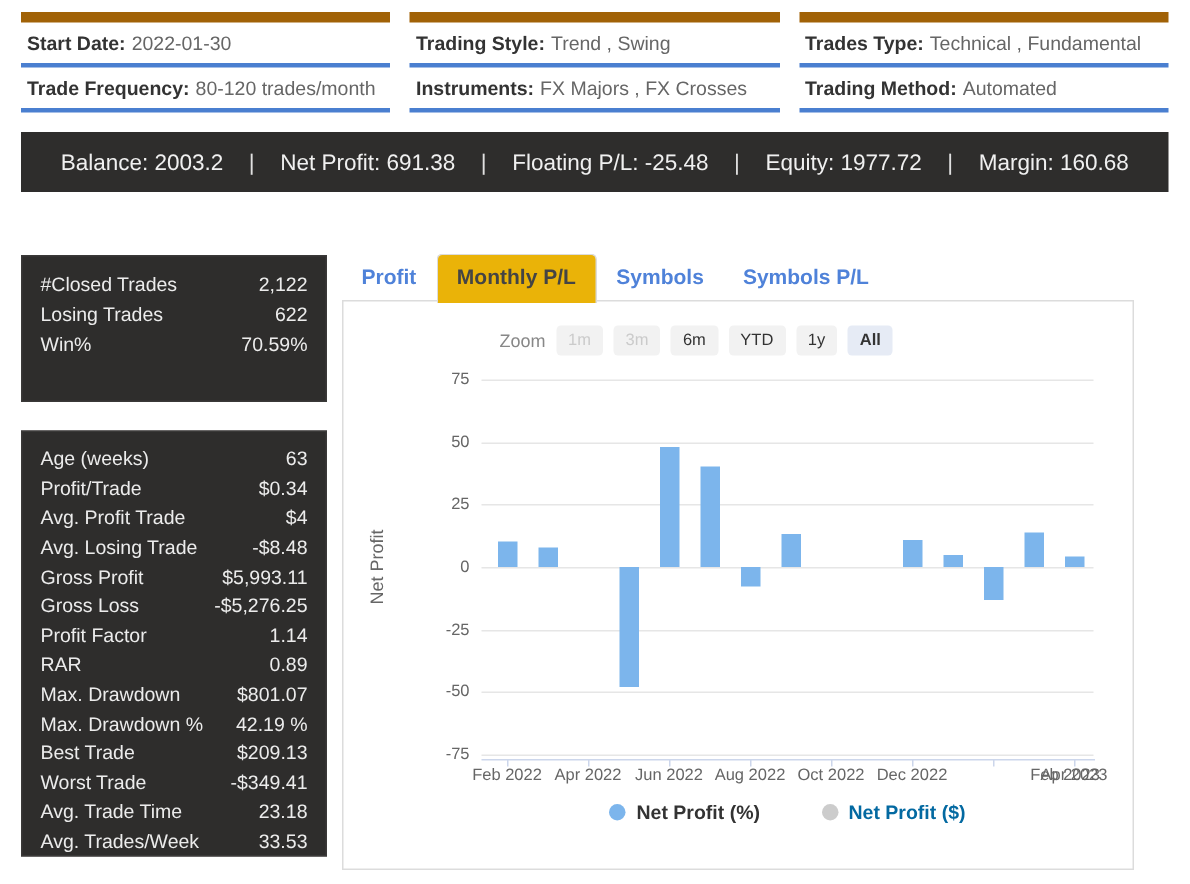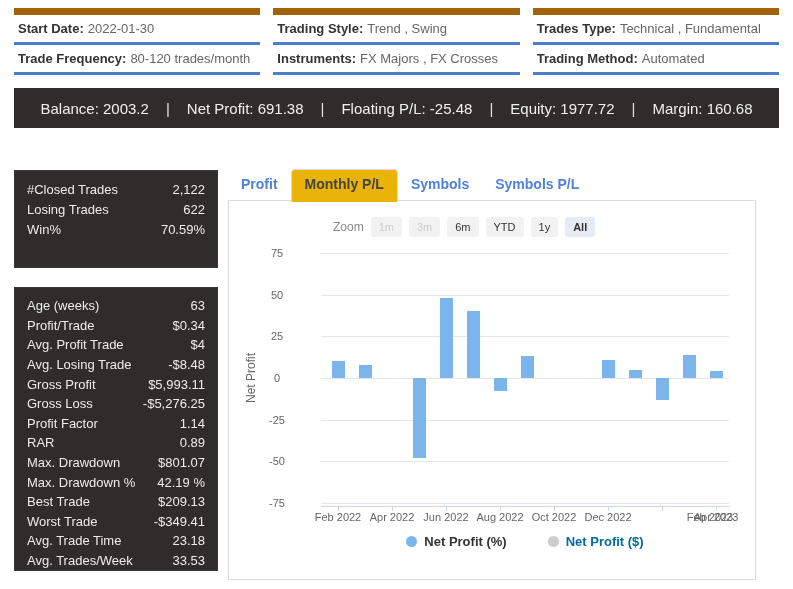--- a/index.html
+++ b/index.html
@@ -35,21 +35,21 @@
   
   .chart-panel{position:absolute;left:228px;top:200px;width:528px;height:380px;
     border:1px solid #dcdcdc;background:#fff;box-sizing:border-box;z-index:1;}
   .zoom-row{position:absolute;left:104px;top:16px;display:flex;align-items:center;gap:7px;
     font-size:12px;color:#888;}
   .zoom-btn{font-size:11px;padding:4px 8px;border-radius:3px;background:#f2f2f2;color:#333;cursor:pointer;}
   .zoom-btn.disabled{color:#cbcbcb;cursor:default;}
   .zoom-btn.selected{background:#e6ebf5;font-weight:bold;}
   .y-title{position:absolute;left:22px;top:177px;transform:translate(-50%,-50%) rotate(-90deg);
     font-size:12px;color:#666;white-space:nowrap;}
-  .ylabel{position:absolute;width:40px;left:28px;text-align:center;font-size:11px;color:#666;}
+  .ylabel{position:absolute;width:40px;left:44px;text-align:right;font-size:11px;color:#666;}
   .plot{position:absolute;left:92px;top:52px;width:408px;height:250px;}
   .gridline{position:absolute;left:0;width:100%;height:1px;background:#e6e6e6;}
   .bar{position:absolute;width:13px;background:#7cb5ec;}
   .axis-line{position:absolute;left:92px;top:305px;width:409px;height:1px;background:#ccd6eb;}
   .axis-tick{position:absolute;width:1px;height:5px;top:305px;background:#ccd6eb;}
   .xlabel{position:absolute;top:310px;transform:translateX(-50%);font-size:11px;color:#666;white-space:nowrap;}
   .legend{position:absolute;left:92px;top:333px;width:408px;display:flex;justify-content:center;gap:41px;}
   .legend-item{display:flex;align-items:center;gap:7px;font-size:13px;font-weight:bold;color:#333;cursor:pointer;}
   .legend-item.off{color:#0369a1;}
   .legend-dot{width:11px;height:11px;border-radius:50%;flex:0 0 auto;}

